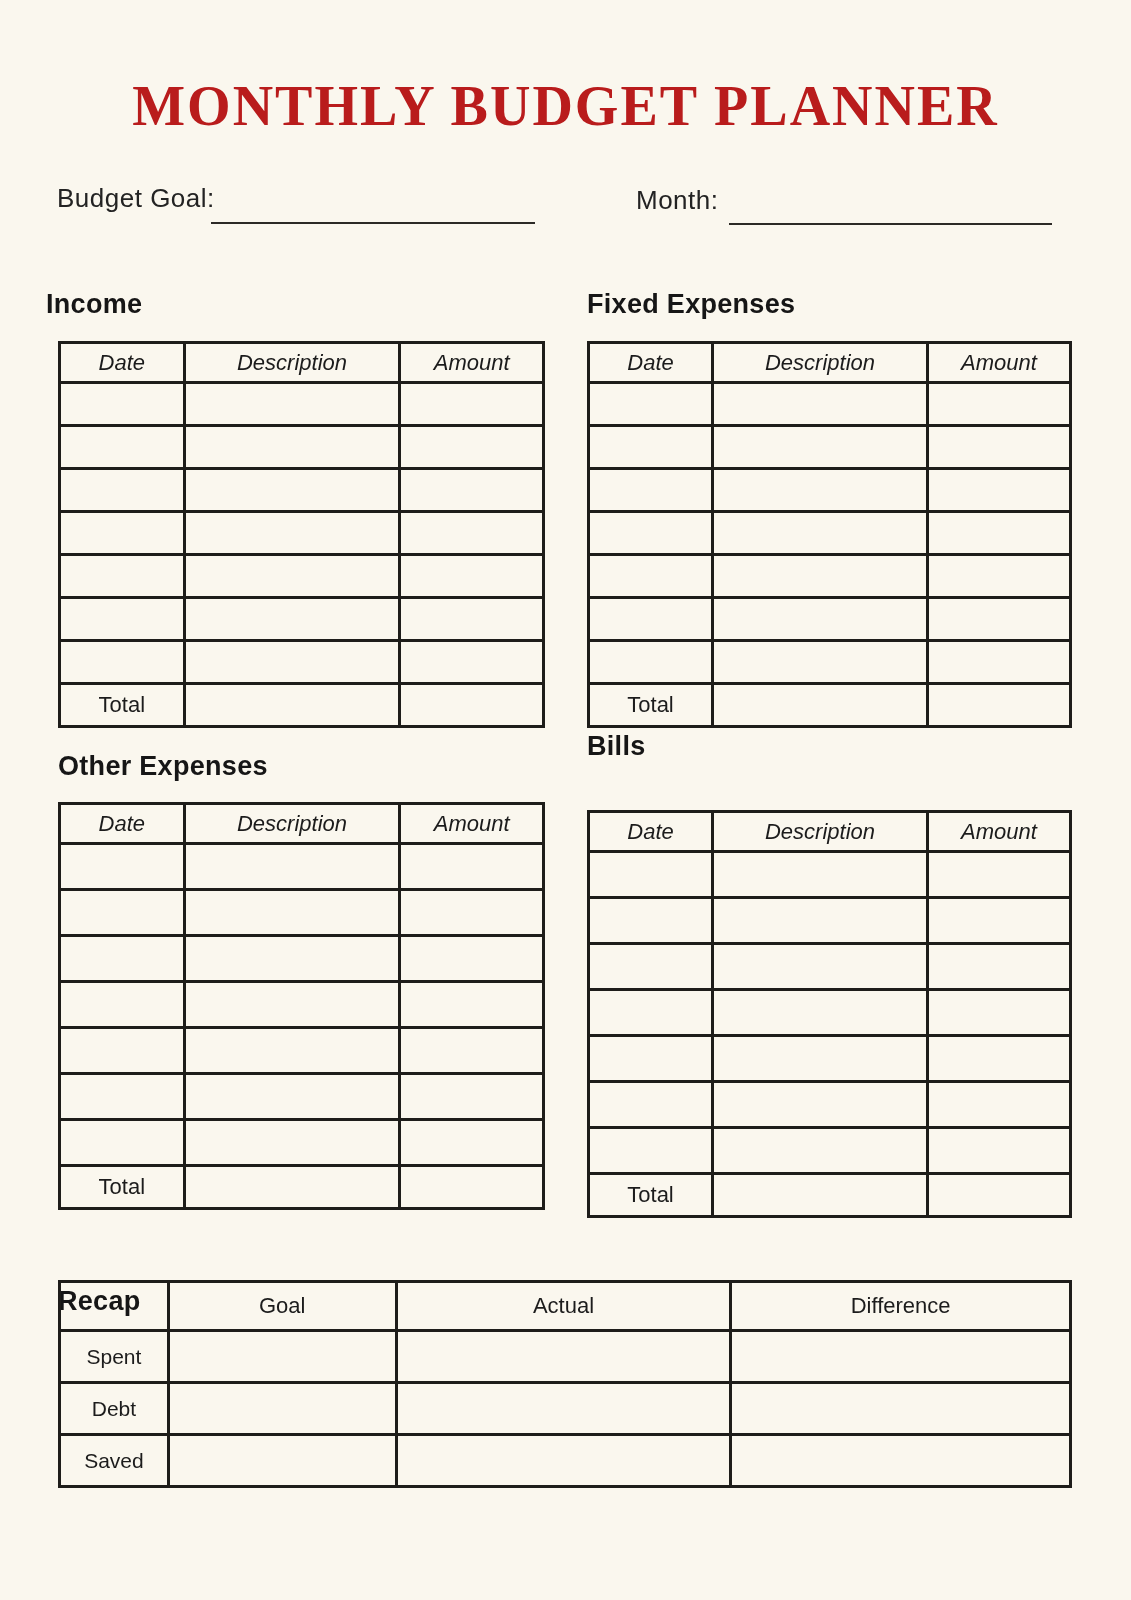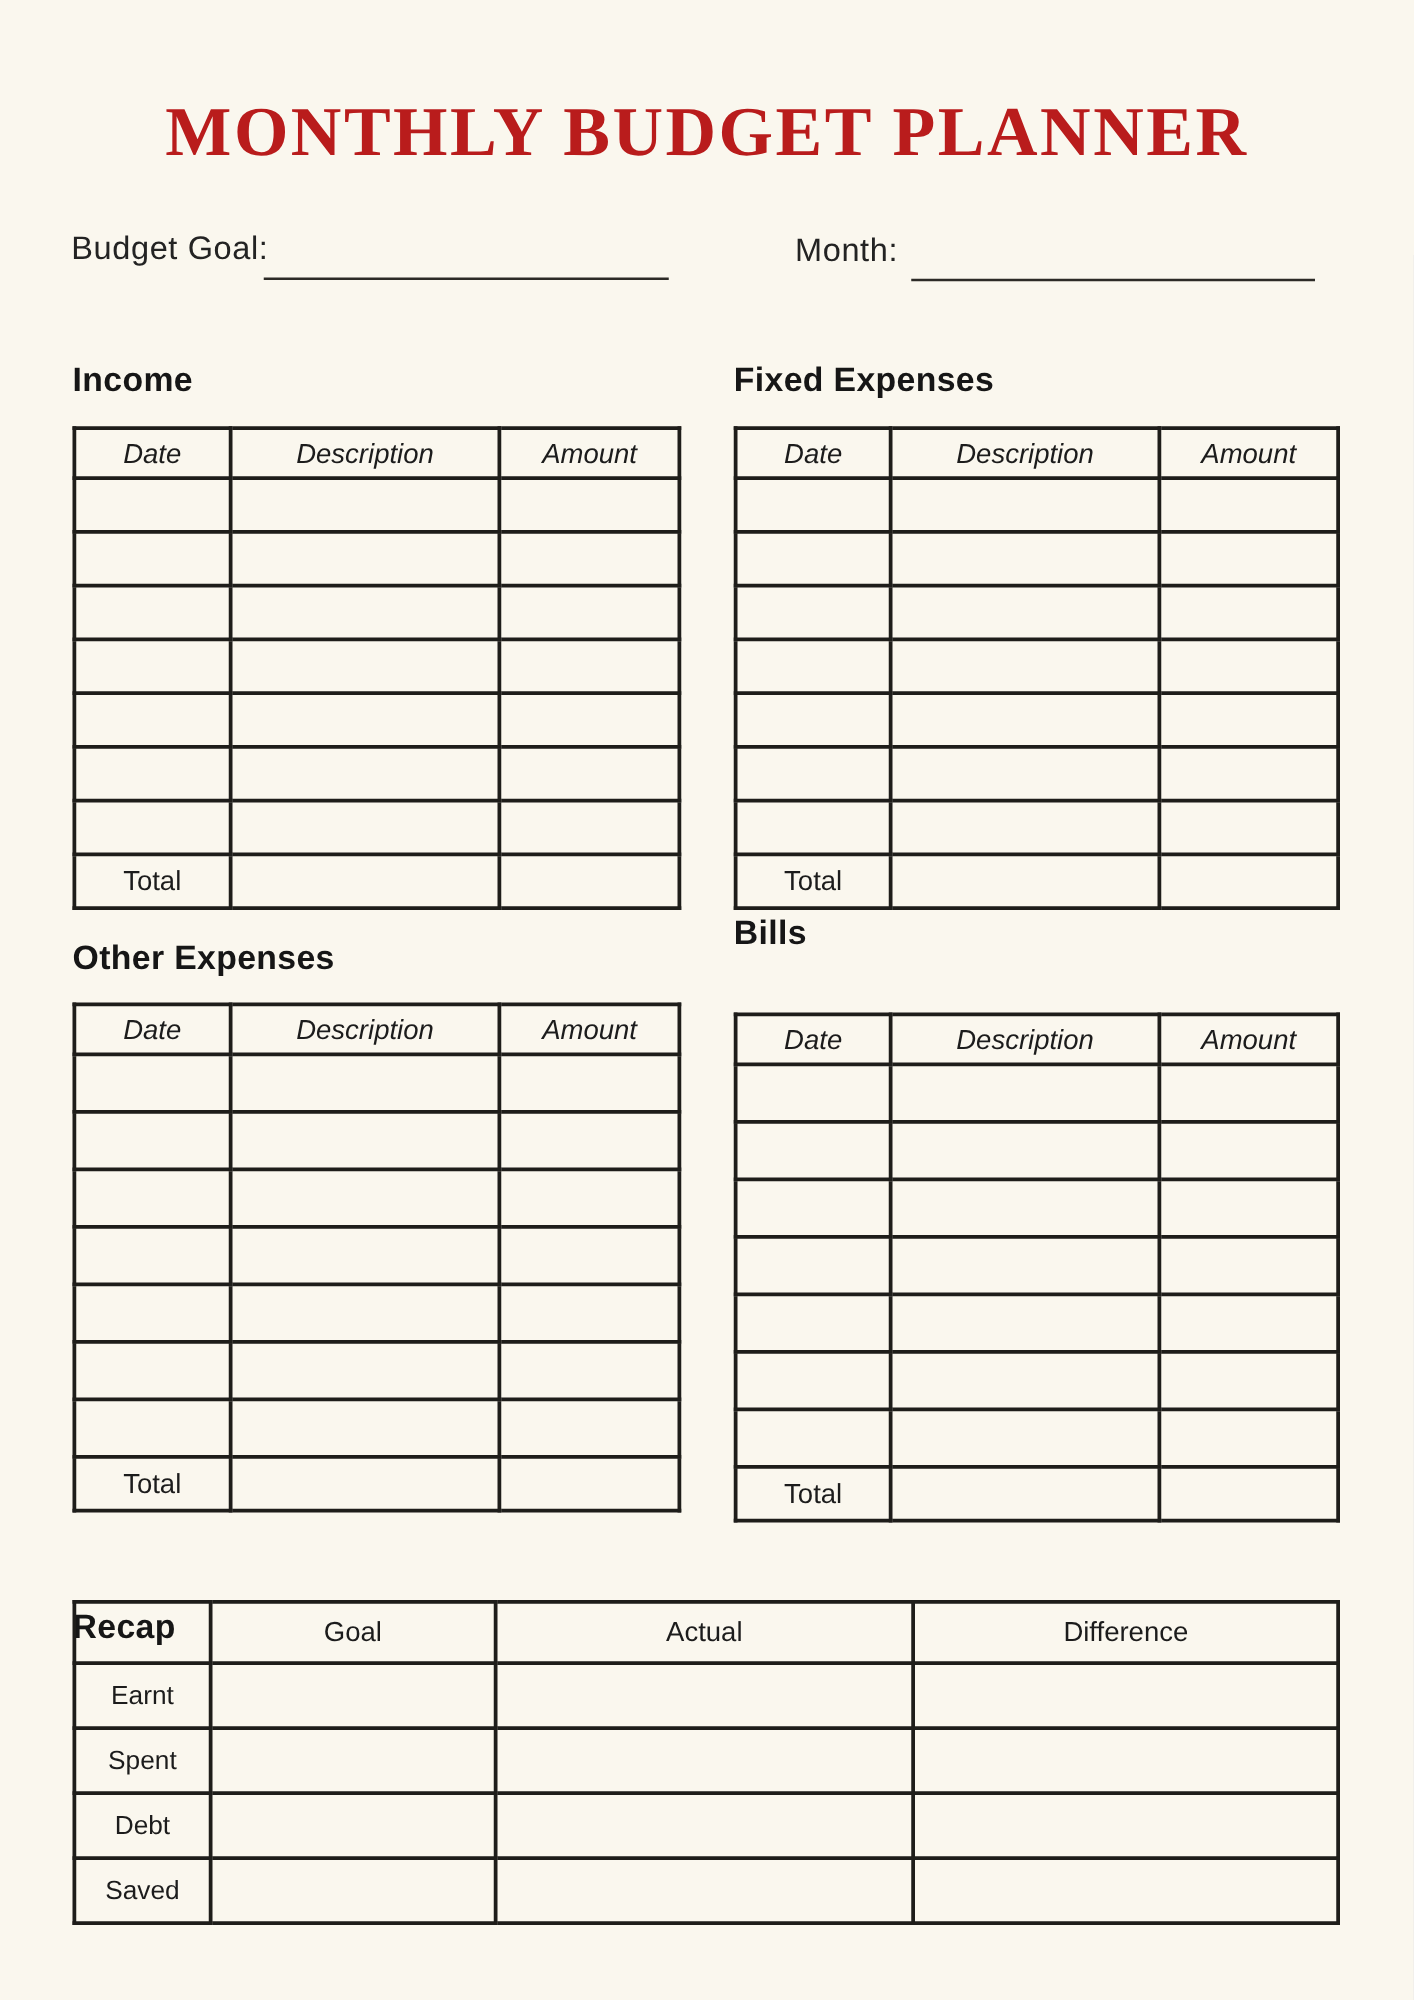--- a/index.html
+++ b/index.html
@@ -35,21 +35,21 @@
     position:absolute;height:2px;background:#2C2A26;
   }
   #budget-goal-line{left:211px;top:222px;width:324px;}
   #month-line{left:729px;top:223px;width:323px;}
 
   .section-heading{
     position:absolute;margin:0;
     font-size:27px;font-weight:700;color:#161616;
     letter-spacing:0.3px;
   }
-  #heading-income{left:58px;top:289px;}
+  #heading-income{left:46px;top:289px;}
   #heading-fixed-expenses{left:587px;top:289px;}
   #heading-other-expenses{left:58px;top:751px;}
   #heading-bills{left:587px;top:731px;}
   #heading-recap{left:58px;top:1286px;}
 
   table{border-collapse:collapse;table-layout:fixed;position:absolute;}
   th,td{
     border:3px solid var(--line);
     padding:0;text-align:center;vertical-align:middle;
     font-size:22px;font-weight:400;color:#1c1c1c;
@@ -306,26 +306,20 @@
   <table id="table-recap" data-name="recap-table">
       <thead data-name="recap-table-header">
         <tr data-name="recap-header-row">
           <th data-name="recap-column-header-row-label"></th>
           <th data-name="recap-column-header-goal">Goal</th>
           <th data-name="recap-column-header-actual">Actual</th>
           <th data-name="recap-column-header-difference">Difference</th>
         </tr>
       </thead>
       <tbody data-name="recap-table-body">
-        <tr data-name="recap-row-earnt">
-          <td data-name="recap-row-label-earnt">Earnt</td>
-          <td data-name="recap-cell-earnt-goal"></td>
-          <td data-name="recap-cell-earnt-actual"></td>
-          <td data-name="recap-cell-earnt-difference"></td>
-        </tr>
         <tr data-name="recap-row-spent">
           <td data-name="recap-row-label-spent">Spent</td>
           <td data-name="recap-cell-spent-goal"></td>
           <td data-name="recap-cell-spent-actual"></td>
           <td data-name="recap-cell-spent-difference"></td>
         </tr>
         <tr data-name="recap-row-debt">
           <td data-name="recap-row-label-debt">Debt</td>
           <td data-name="recap-cell-debt-goal"></td>
           <td data-name="recap-cell-debt-actual"></td>

